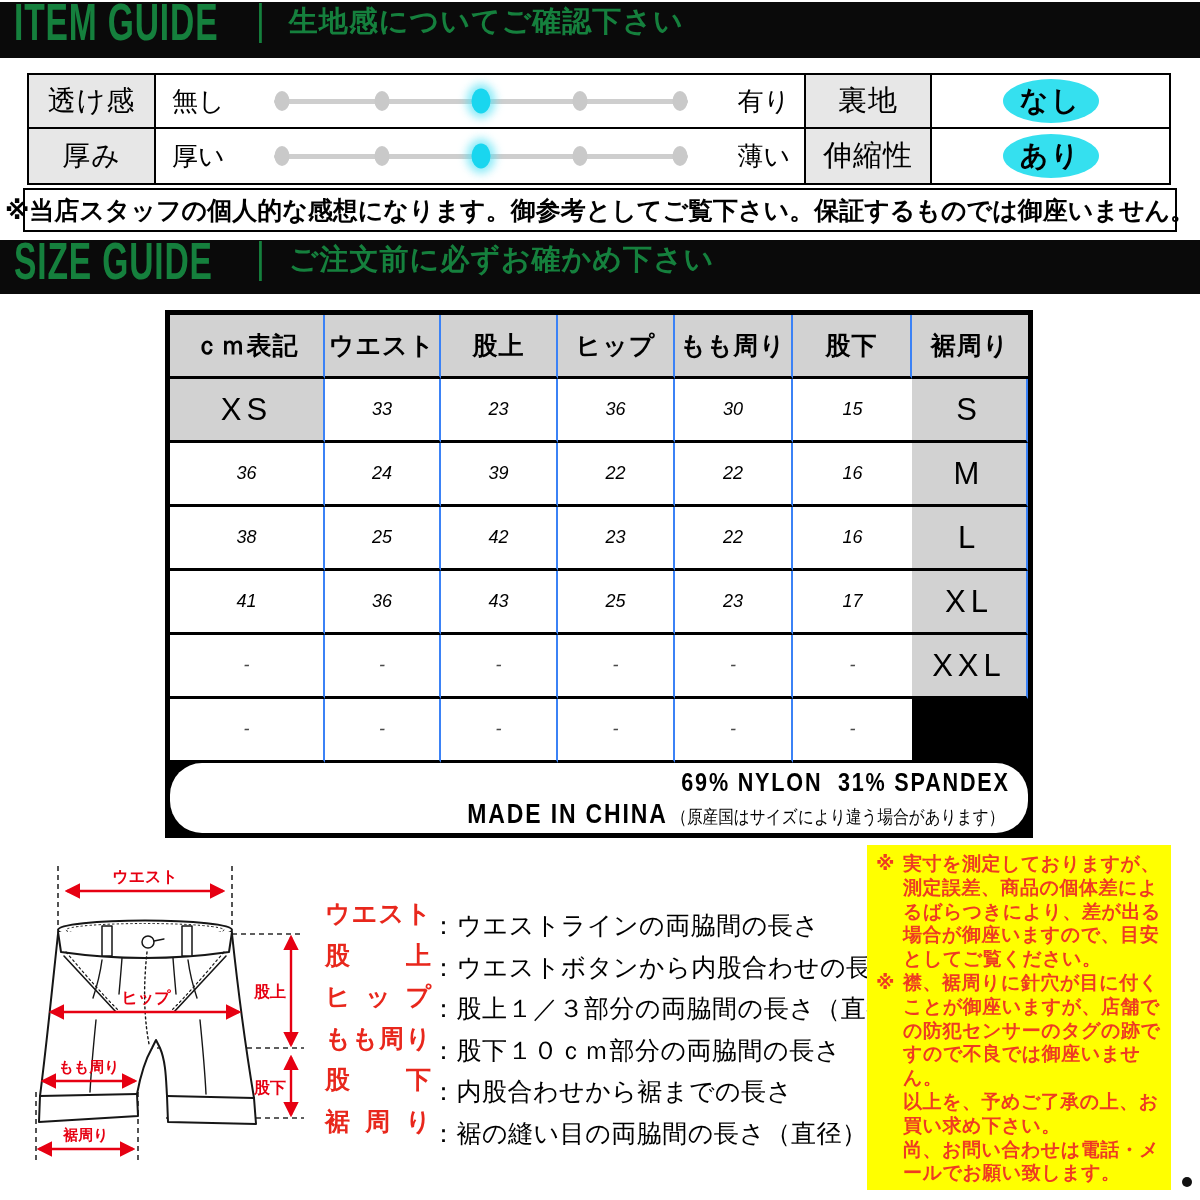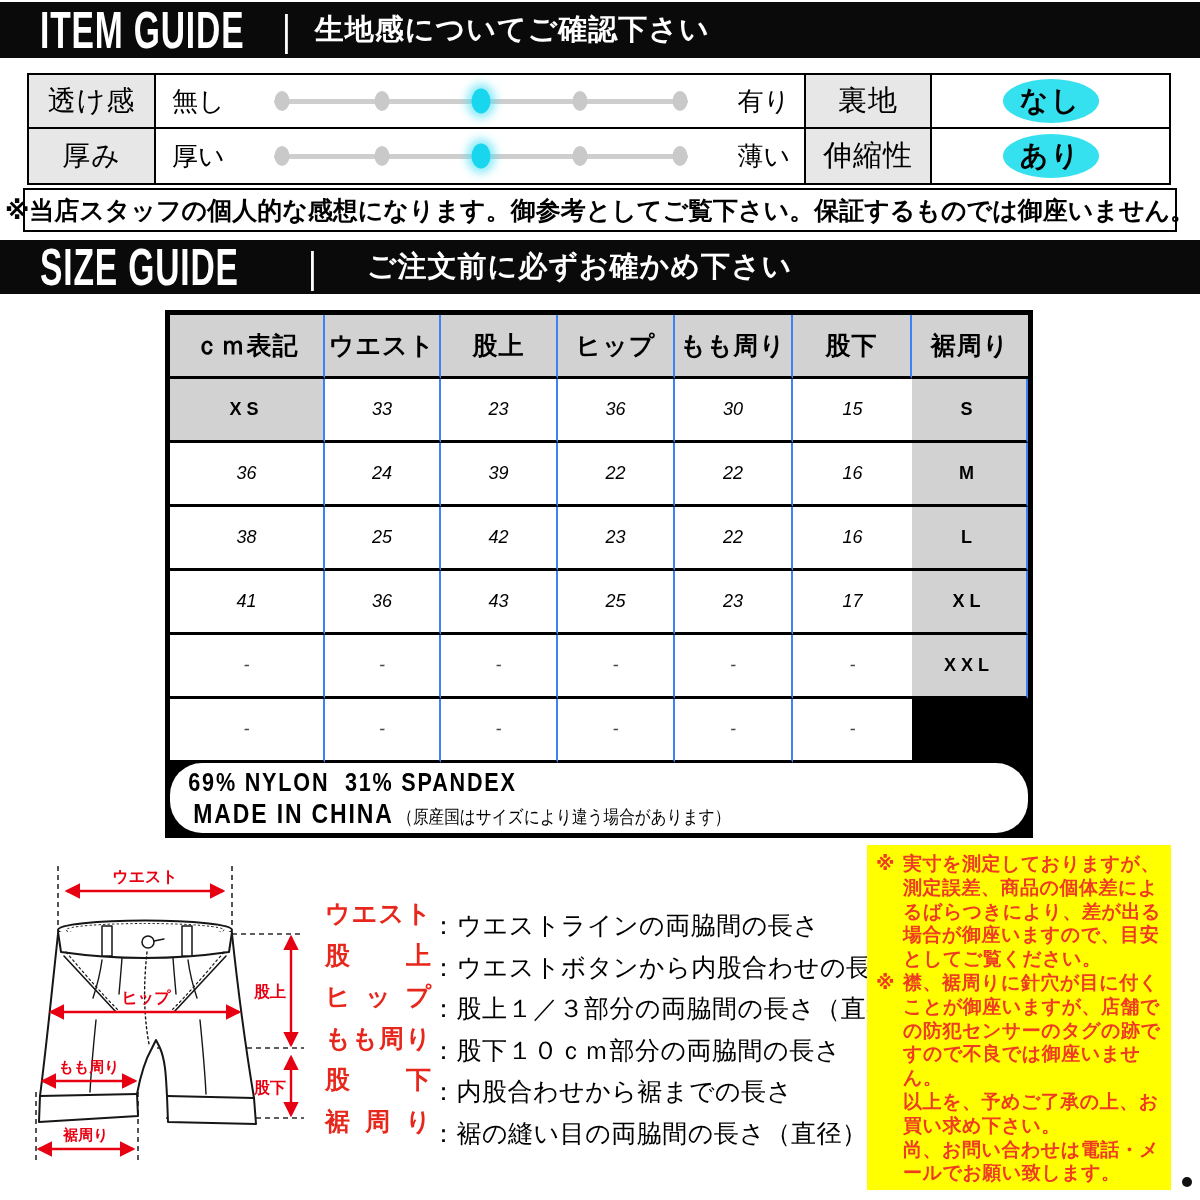--- a/index.html
+++ b/index.html
@@ -2,24 +2,24 @@
 <html><head>
 <meta charset="utf-8">
 <style>
   * { margin:0; padding:0; box-sizing:border-box; }
   html,body { background:#fff; }
   #stage {
     position:relative; width:1200px; height:1200px; background:#fff;
     font-family:"Liberation Sans","DejaVu Sans",sans-serif; color:#000; overflow:hidden;
   }
   
-  .bar { position:absolute; left:0; width:1200px; background:#0a0a0a; color:#ffffff;
-         display:flex; align-items:center; padding-left:40px; }
+  .bar { position:absolute; left:0; width:1200px; background:#0a0a0a; color:#15803d;
+         display:flex; padding-left:14px; }
   #item-bar { top:2px; height:56px; }
-  #size-bar { top:240px; height:54px;gap:26px; }
+  #size-bar { top:240px; height:54px; }
   .bar-title { display:inline-block; font-weight:bold; font-size:40px; letter-spacing:1px;
                transform:scale(0.84,1.28); transform-origin:left center; white-space:nowrap; }
   #item-bar .bar-title { width:232px; }
   #size-bar .bar-title { width:232px; }
   .bar-sep { font-size:34px; font-weight:300; margin:0 24px 0 10px; transform:scaleY(1.25); }
   .bar-sub { font-size:29px; font-weight:bold; letter-spacing:1px; }
   
   #item-table { position:absolute; left:27px; top:73px; width:1144px; height:112px;
                 border:2px solid #000; display:grid;
                 grid-template-columns:127px 650px 126px 237px; grid-template-rows:54px 54px; }
@@ -50,25 +50,25 @@
                font-size:25px; font-weight:bold; white-space:nowrap; }
   
   #size-table { position:absolute; left:165px; top:310px; width:868px;
                 border:5px solid #000; display:grid;
                 grid-template-columns:155px 116px 117px 117px 118px 119px 116px;
                 grid-template-rows:64px repeat(6,64px) 70px; background:#000; }
   .st-cell { border-right:2px solid #3b82f6; border-bottom:3px solid #000; background:#fff;
              display:flex; align-items:center; justify-content:center; }
   .st-cell.col7 { border-right:none; }
   .sth { background:#d2d2d2; font-size:25px; font-weight:600; letter-spacing:1px; }
-  .stl { background:#d2d2d2; font-size:18px; font-weight:700; letter-spacing:5px; }
+  .stl { background:#d2d2d2; font-size:31px; font-weight:400; letter-spacing:5px; }
   .stv { font-size:18px;font-style:italic; }
   .stv.dash { color:#4a4a4a; }
   #st-footer { grid-column:1 / -1; border-right:none; border-bottom:none; background:#fff;
-               display:flex; flex-direction:column; align-items:flex-start; justify-content:center; gap:3px;border-radius:32px; }
+               display:flex; flex-direction:column; align-items:flex-end; justify-content:center; gap:3px;border-radius:32px; }
   #st-footer .fl1 { font-size:24px; font-weight:600; letter-spacing:2px; white-space:pre;
                     transform:scale(0.9,1.1); }
   #st-footer .fl2 { font-size:25px; font-weight:600; letter-spacing:2px; white-space:nowrap;
                     transform:scale(0.92,1.08); display:flex; align-items:baseline; }
   #st-footer .fl2 .small { font-size:17px; font-weight:500; letter-spacing:0; margin-left:4px; }
   
   #diagram { position:absolute; left:10px; top:860px; width:320px; height:340px; }
   
   #definitions { position:absolute; left:325px; top:893px; width:555px; }
   .def-row { height:41.5px; display:flex; align-items:center; white-space:nowrap; }

